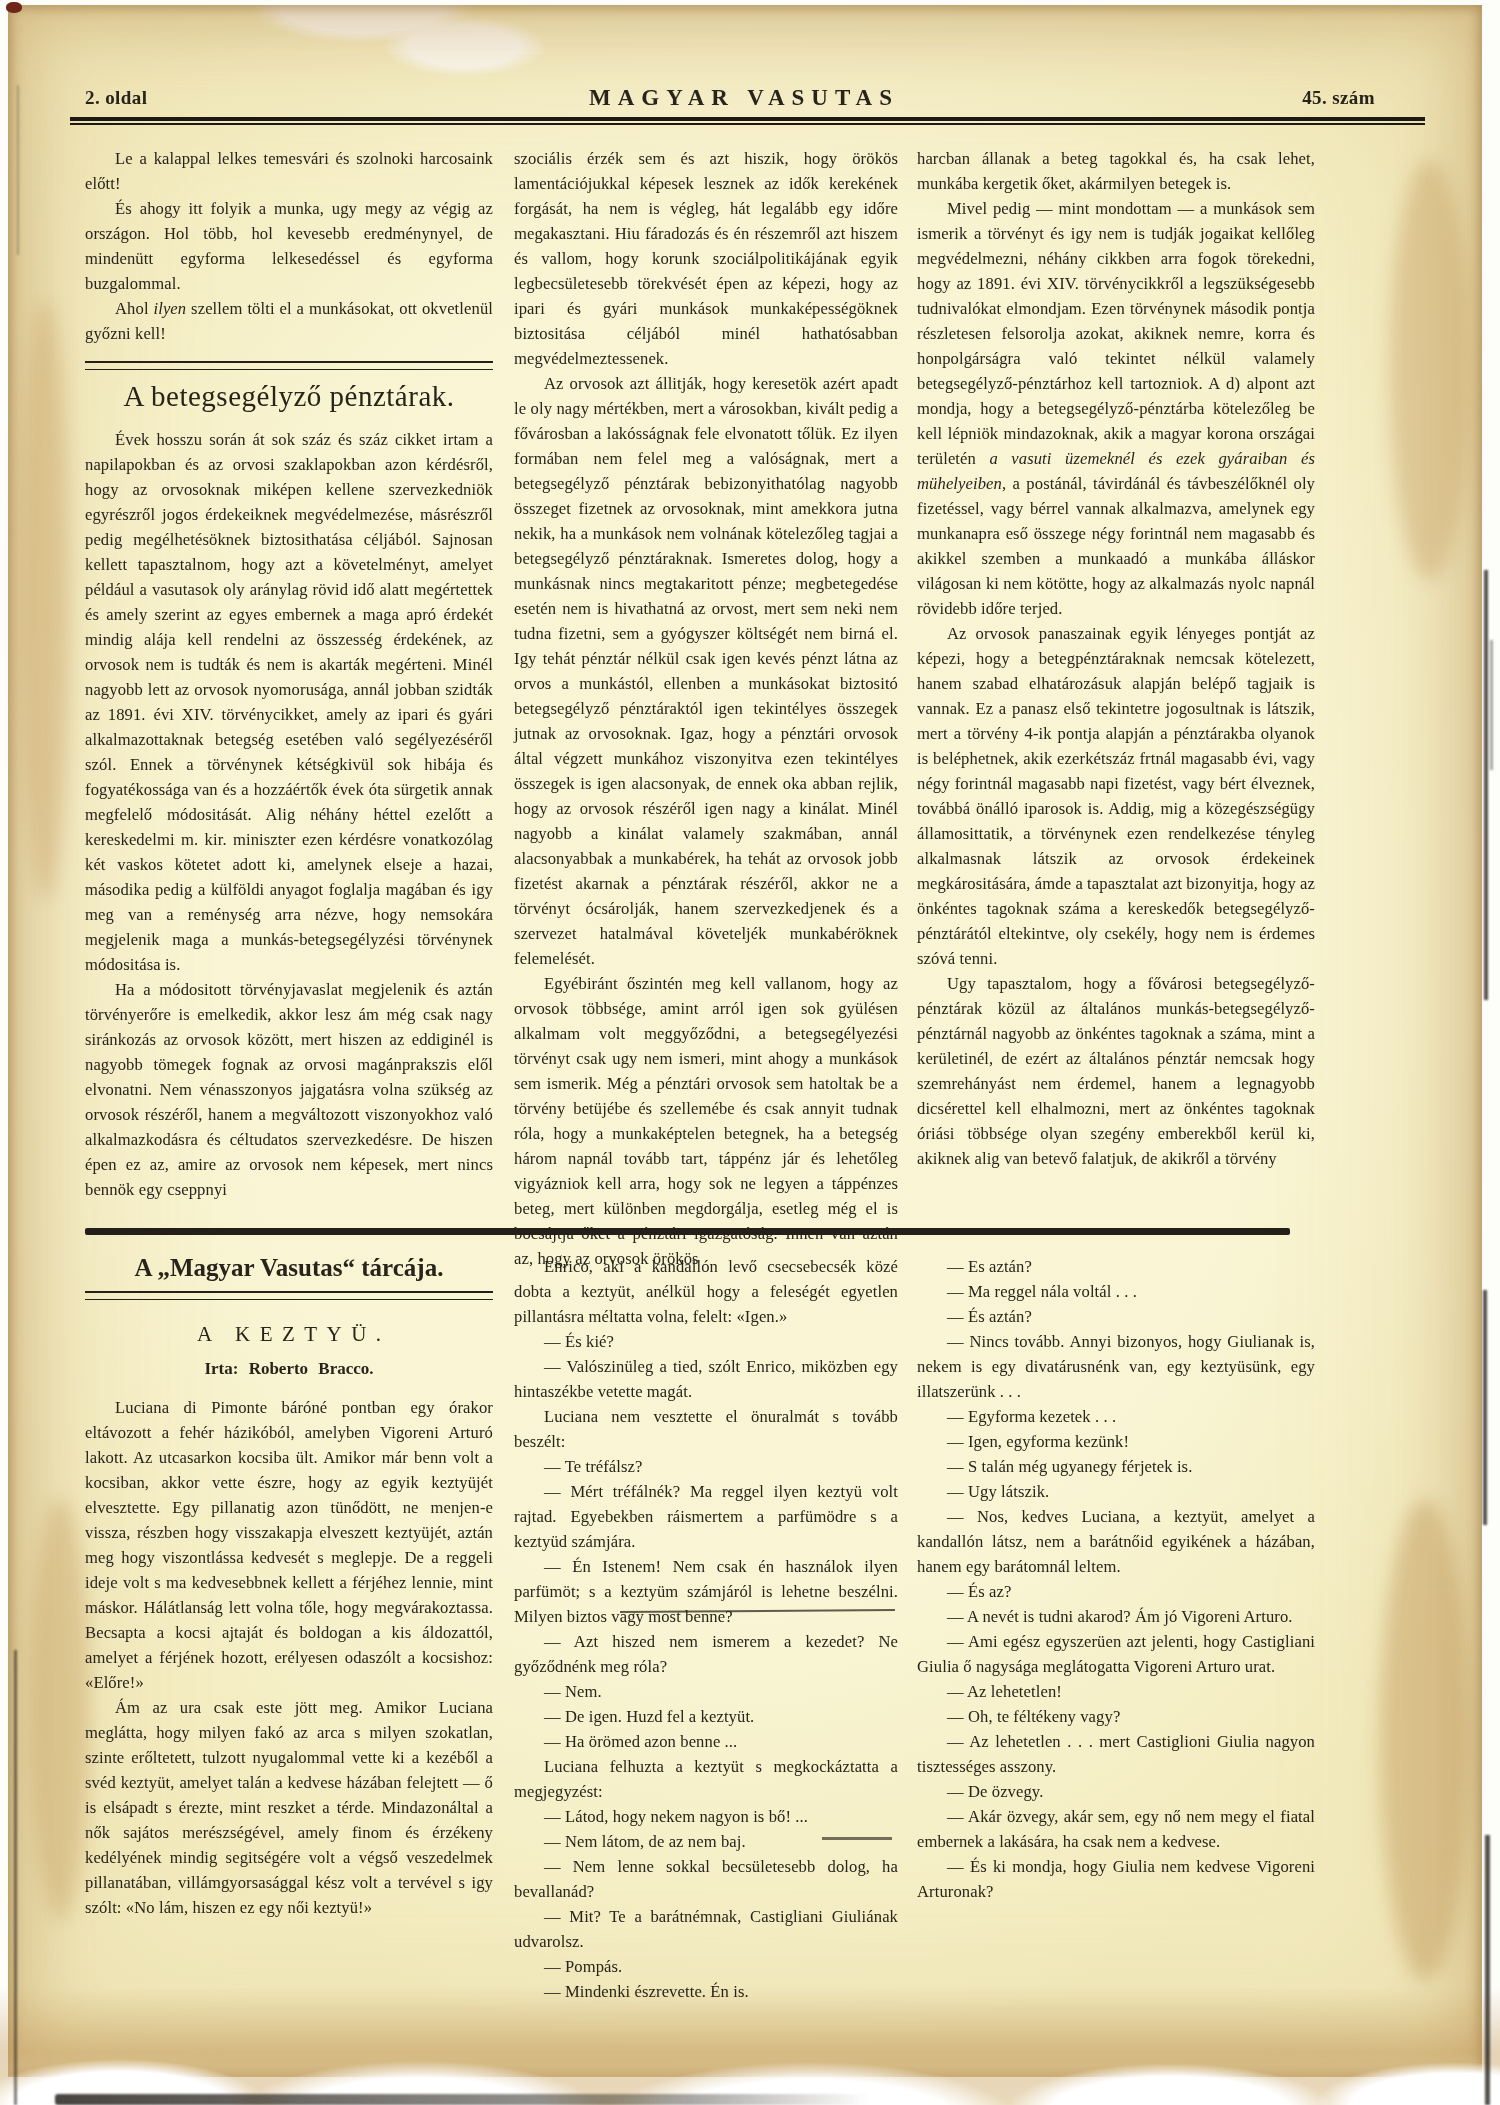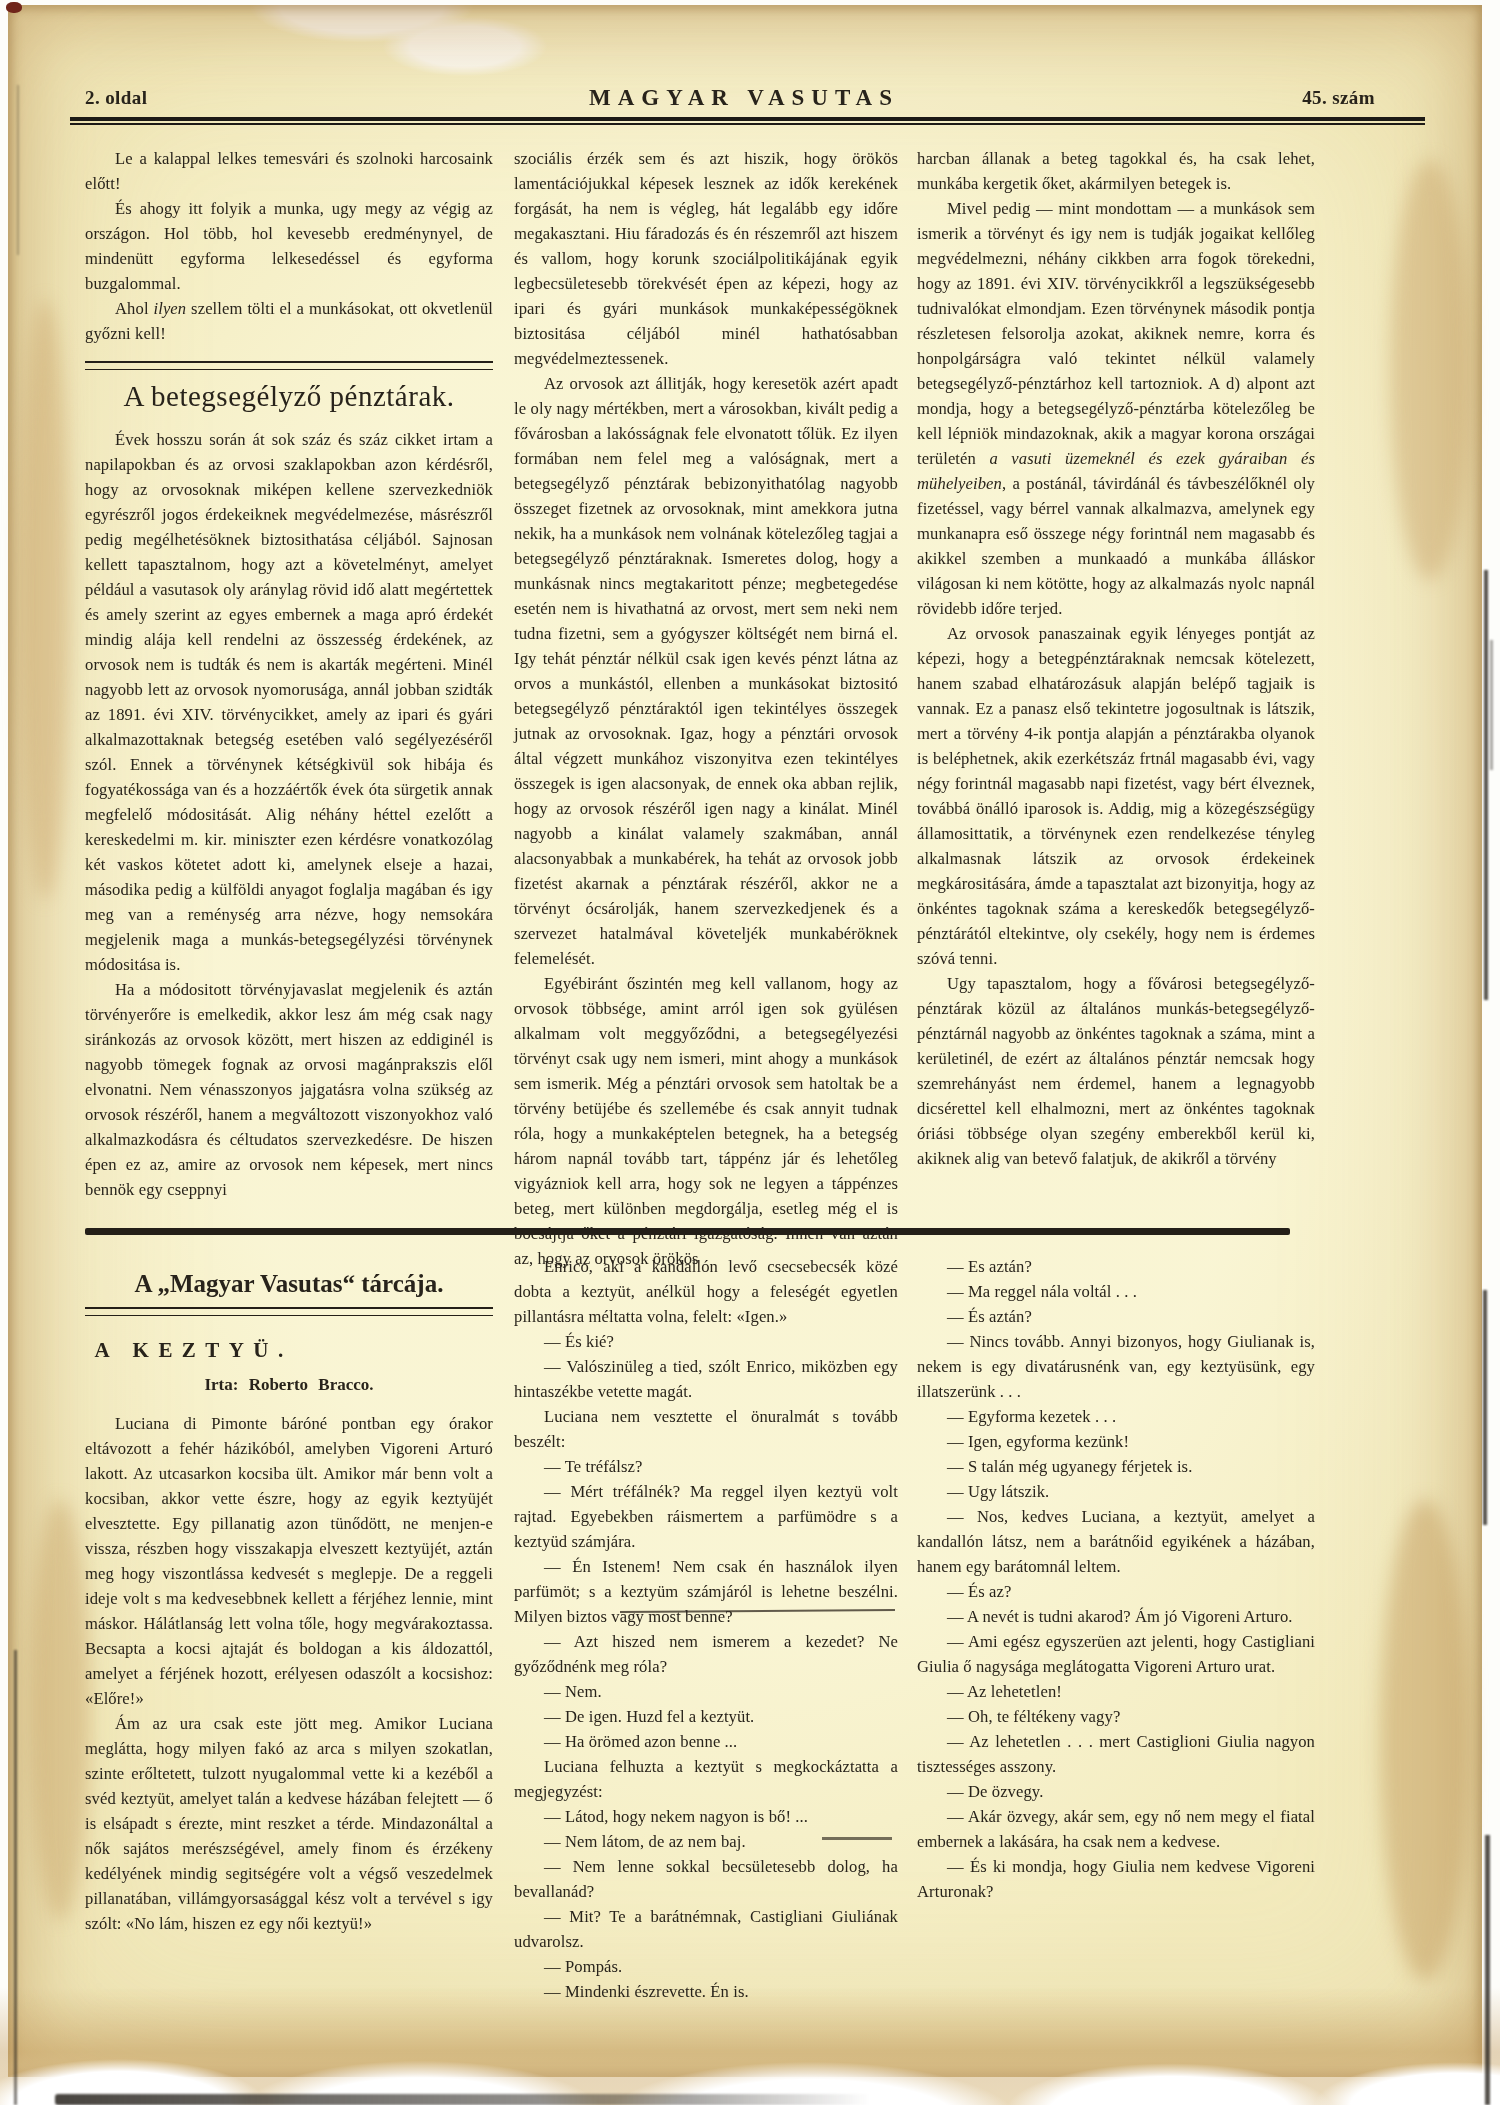--- a/index.html
+++ b/index.html
@@ -67,24 +67,24 @@
     border-bottom:1.5px solid #241f18;}
   .article-heading{margin:8px 0 14px;text-align:center;font-size:29px;font-weight:normal;
     letter-spacing:.5px;}
 
   #section-rule{position:absolute;left:85px;top:1228px;width:1205px;height:7px;
     background:#241f18;border-radius:2px;}
 
   #f-c1{left:85px;top:1250px;width:408px;}
   #f-c2{left:514px;top:1254px;width:384px;}
   #f-c3{left:917px;top:1254px;width:398px;}
-  .tarca-box-title{text-align:center;font-size:25px;font-weight:bold;margin:20px 0 9px;}
+  .tarca-box-title{text-align:center;font-size:25px;font-weight:bold;margin:4px 0 9px;}
   .tarca-rule{height:6px;border-top:2.5px solid #241f18;border-bottom:1.5px solid #241f18;
     margin-bottom:22px;}
-  .tarca-title{text-align:left;font-size:21px;font-weight:bold;letter-spacing:.45em;
+  .tarca-title{text-align:center;font-size:21px;font-weight:normal;letter-spacing:.45em;
     margin:0 0 12px;text-indent:.45em;}
   .tarca-byline{text-align:center;font-size:17px;font-weight:bold;word-spacing:.35em;
     margin:0 0 16px;}
 </style>
 </head>
 <body>
 
 <div id="scan">
   <div class="paper"></div>
   <div class="stain s1"></div>

